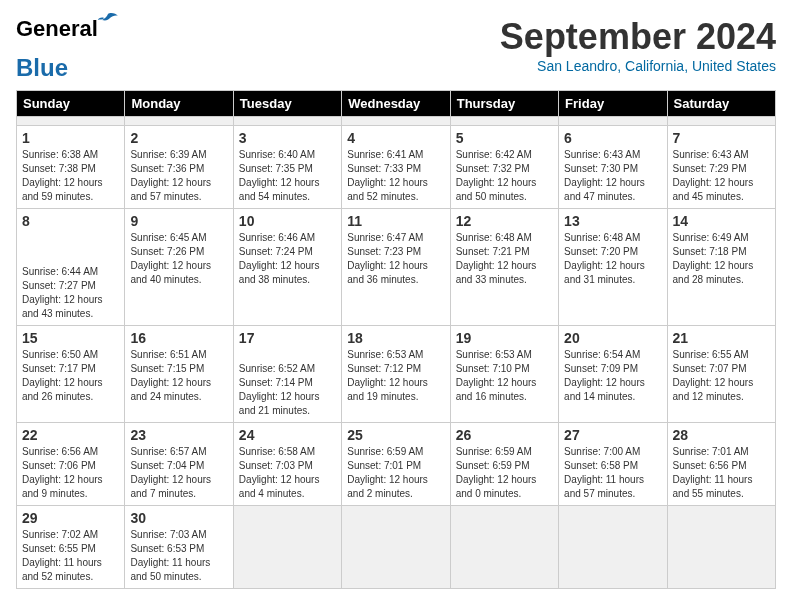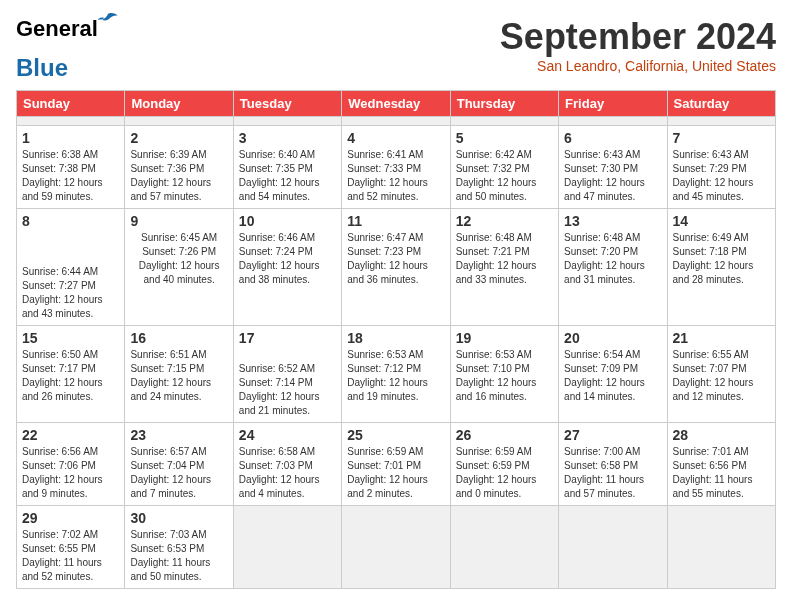--- a/index.html
+++ b/index.html
@@ -24,29 +24,29 @@
     .title-block {
       text-align: right;
     }
     .month-title {
       font-size: 36px;
       font-weight: bold;
       color: #333;
     }
     .location {
       font-size: 14px;
-      color: #c2410c;
+      color: #0369a1;
     }
     table {
       width: 100%;
       border-collapse: collapse;
       font-size: 11px;
     }
     th {
-      background-color: #ef4444;
+      background-color: #000000;
       color: #fff;
       text-align: left;
       padding: 5px 6px;
       font-size: 13px;
       font-weight: bold;
       border: 1px solid #ccc;
     }
     td {
       border: 1px solid #ccc;
       padding: 4px 5px;
@@ -172,21 +172,21 @@
       <tr>
         <td>
           <span class="day-num">8</span>
           <div class="day-info" style="white-space: pre-line; margin-top: 36px;">Sunrise: 6:44 AM
 Sunset: 7:27 PM
 Daylight: 12 hours
 and 43 minutes.</div>
         </td>
         <td>
           <span class="day-num">9</span>
-          <div class="day-info" style="white-space: pre-line; text-align: center;">Sunrise: 6:45 AM
+          <div class="day-info" style="white-space: pre-line;">Sunrise: 6:45 AM
 Sunset: 7:26 PM
 Daylight: 12 hours
 and 40 minutes.</div>
         </td>
         <td>
           <span class="day-num">10</span>
           <div class="day-info" style="white-space: pre-line;">Sunrise: 6:46 AM
 Sunset: 7:24 PM
 Daylight: 12 hours
 and 38 minutes.</div>

